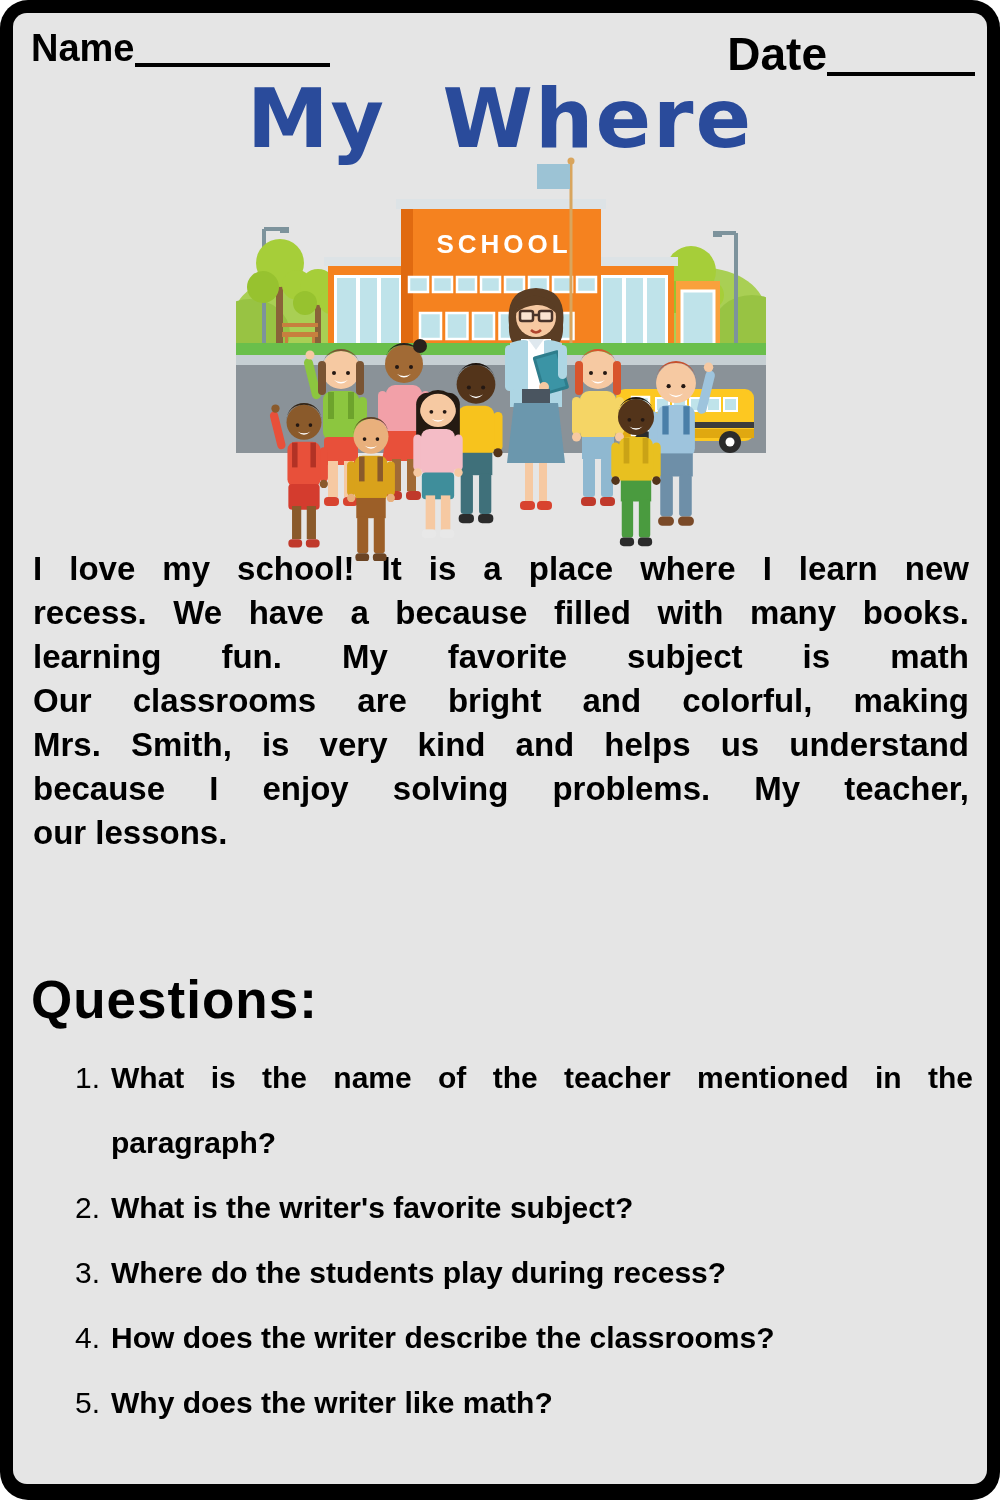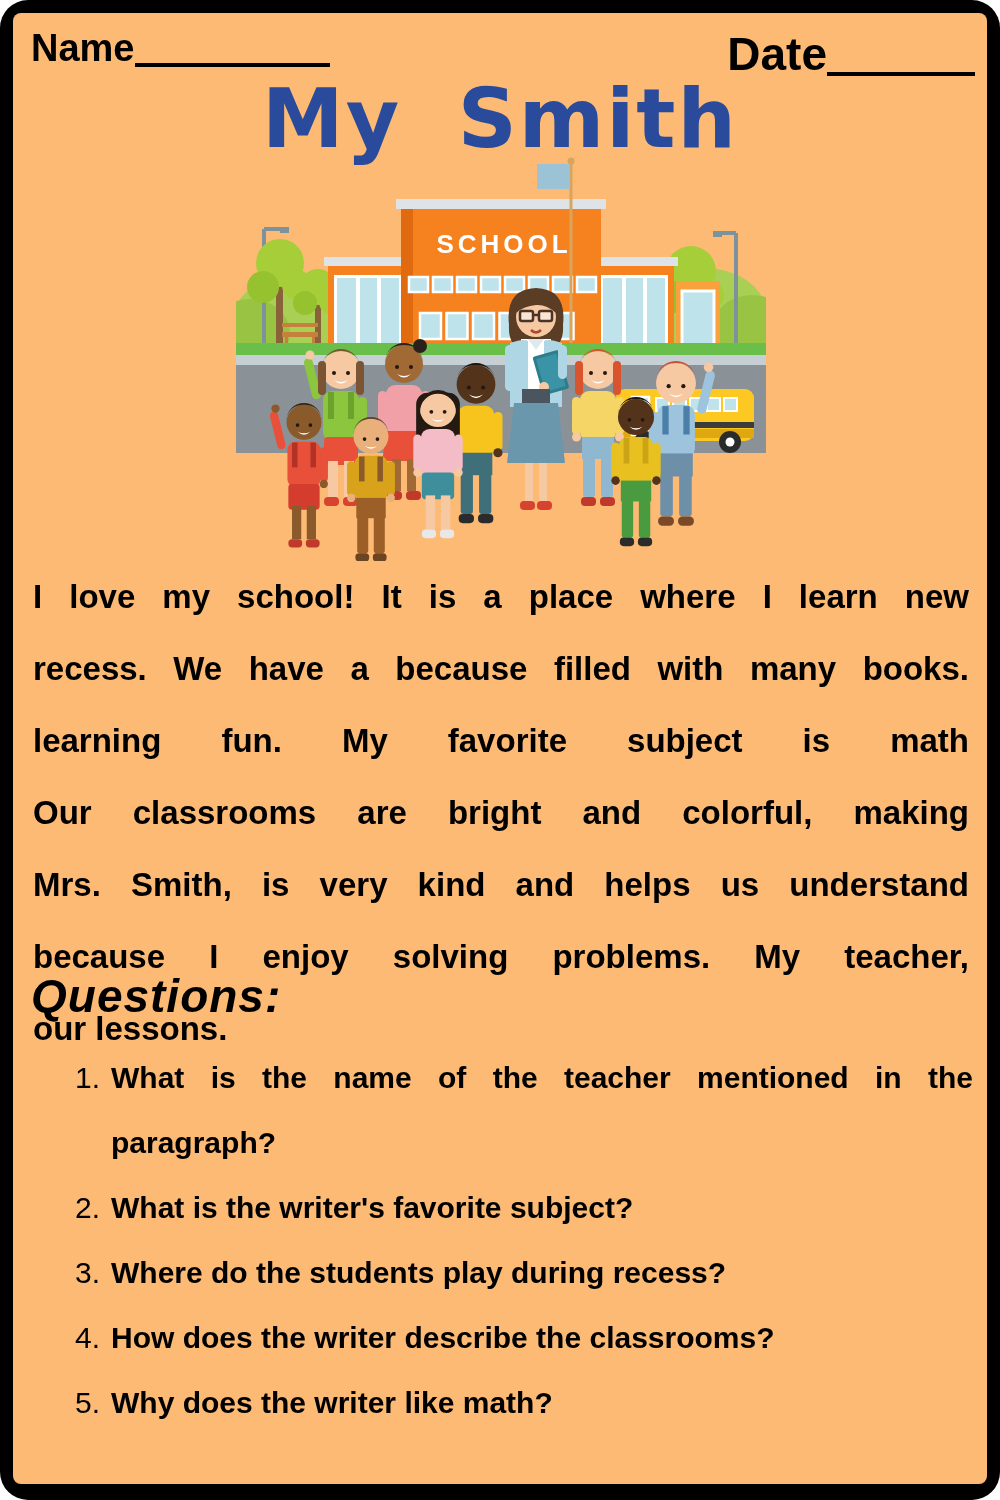--- a/index.html
+++ b/index.html
@@ -1,45 +1,45 @@
 <!DOCTYPE html>
 <html><head>
 <meta charset="utf-8">
 <style>
   html,body{margin:0;padding:0;}
   body{
     width:1000px;height:1500px;position:relative;background:#fff;
     font-family:"Liberation Sans", sans-serif;overflow:hidden;
   }
   .frame{position:absolute;inset:0;background:#000;border-radius:28px;}
-  .page{position:absolute;left:13px;top:13px;right:13px;bottom:16px;background:#fdba74;border-radius:8px;}
+  .page{position:absolute;left:13px;top:13px;right:13px;bottom:16px;background:#e5e5e5;border-radius:14px;}
 
   
   .name-field{position:absolute;left:18px;top:14px;font-size:38px;font-weight:bold;color:#000;white-space:nowrap;}
   .date-field{position:absolute;right:12px;top:14px;font-size:46px;font-weight:bold;color:#000;white-space:nowrap;}
   .uline{display:inline-block;border-bottom:4px solid #000;position:relative;top:6px;}
   .uline.name{width:195px;}
   .uline.date{width:148px;}
 
   
   .title{
     position:absolute;left:0;right:0;top:58px;text-align:center;
     font-family:"DejaVu Sans", sans-serif;font-weight:bold;font-size:82px;
     color:#2a4b9b;word-spacing:26px;letter-spacing:2px;z-index:3;
   }
 
   .illustration{position:absolute;left:223px;top:138px;width:530px;height:410px;z-index:2;}
 
   
   .paragraph{position:absolute;left:20px;top:534px;width:936px;color:#000;}
-  .pline{font-size:33px;font-weight:bold;line-height:44px;text-align:justify;text-align-last:justify;margin-top:28px;}
+  .pline{font-size:33px;font-weight:bold;line-height:44px;text-align:justify;text-align-last:justify;}
   .pline.last{text-align-last:left;}
 
   
-  .q-heading{position:absolute;left:18px;top:956px;font-size:46px;font-weight:bold;color:#000;letter-spacing:1px;font-style:italic;}
+  .q-heading{position:absolute;left:18px;top:956px;font-size:53px;font-weight:bold;color:#000;letter-spacing:1px;}
   .q-list{position:absolute;left:62px;top:1032px;width:898px;}
   .q-item{display:flex;font-size:30px;line-height:65px;color:#000;}
   .q-num{flex:none;width:36px;font-weight:normal;}
   .q-text{flex:1;font-weight:bold;text-align:justify;}
 
   
   .footer{
     position:absolute;right:22px;top:1484px;font-size:37px;font-weight:normal;color:#000;
     text-decoration:underline;text-decoration-thickness:3px;text-underline-offset:7px;
   }
@@ -50,21 +50,21 @@
 <div class="frame"></div>
 <div class="page">
 
   <div class="name-field">
     <span>Name</span><span class="uline name"></span>
   </div>
   <div class="date-field">
     <span>Date</span><span class="uline date"></span>
   </div>
 
-  <div class="title">My Smith</div>
+  <div class="title">My Where</div>
 
   <svg class="illustration" viewBox="0 0 530 410">
 
     <g>
       <ellipse cx="55" cy="168" rx="58" ry="42" fill="#a9cf54"></ellipse>
       <ellipse cx="14" cy="182" rx="40" ry="34" fill="#98c343"></ellipse>
       <ellipse cx="468" cy="162" rx="62" ry="45" fill="#a9cf54"></ellipse>
       <ellipse cx="516" cy="178" rx="40" ry="34" fill="#98c343"></ellipse>
     </g>
 

